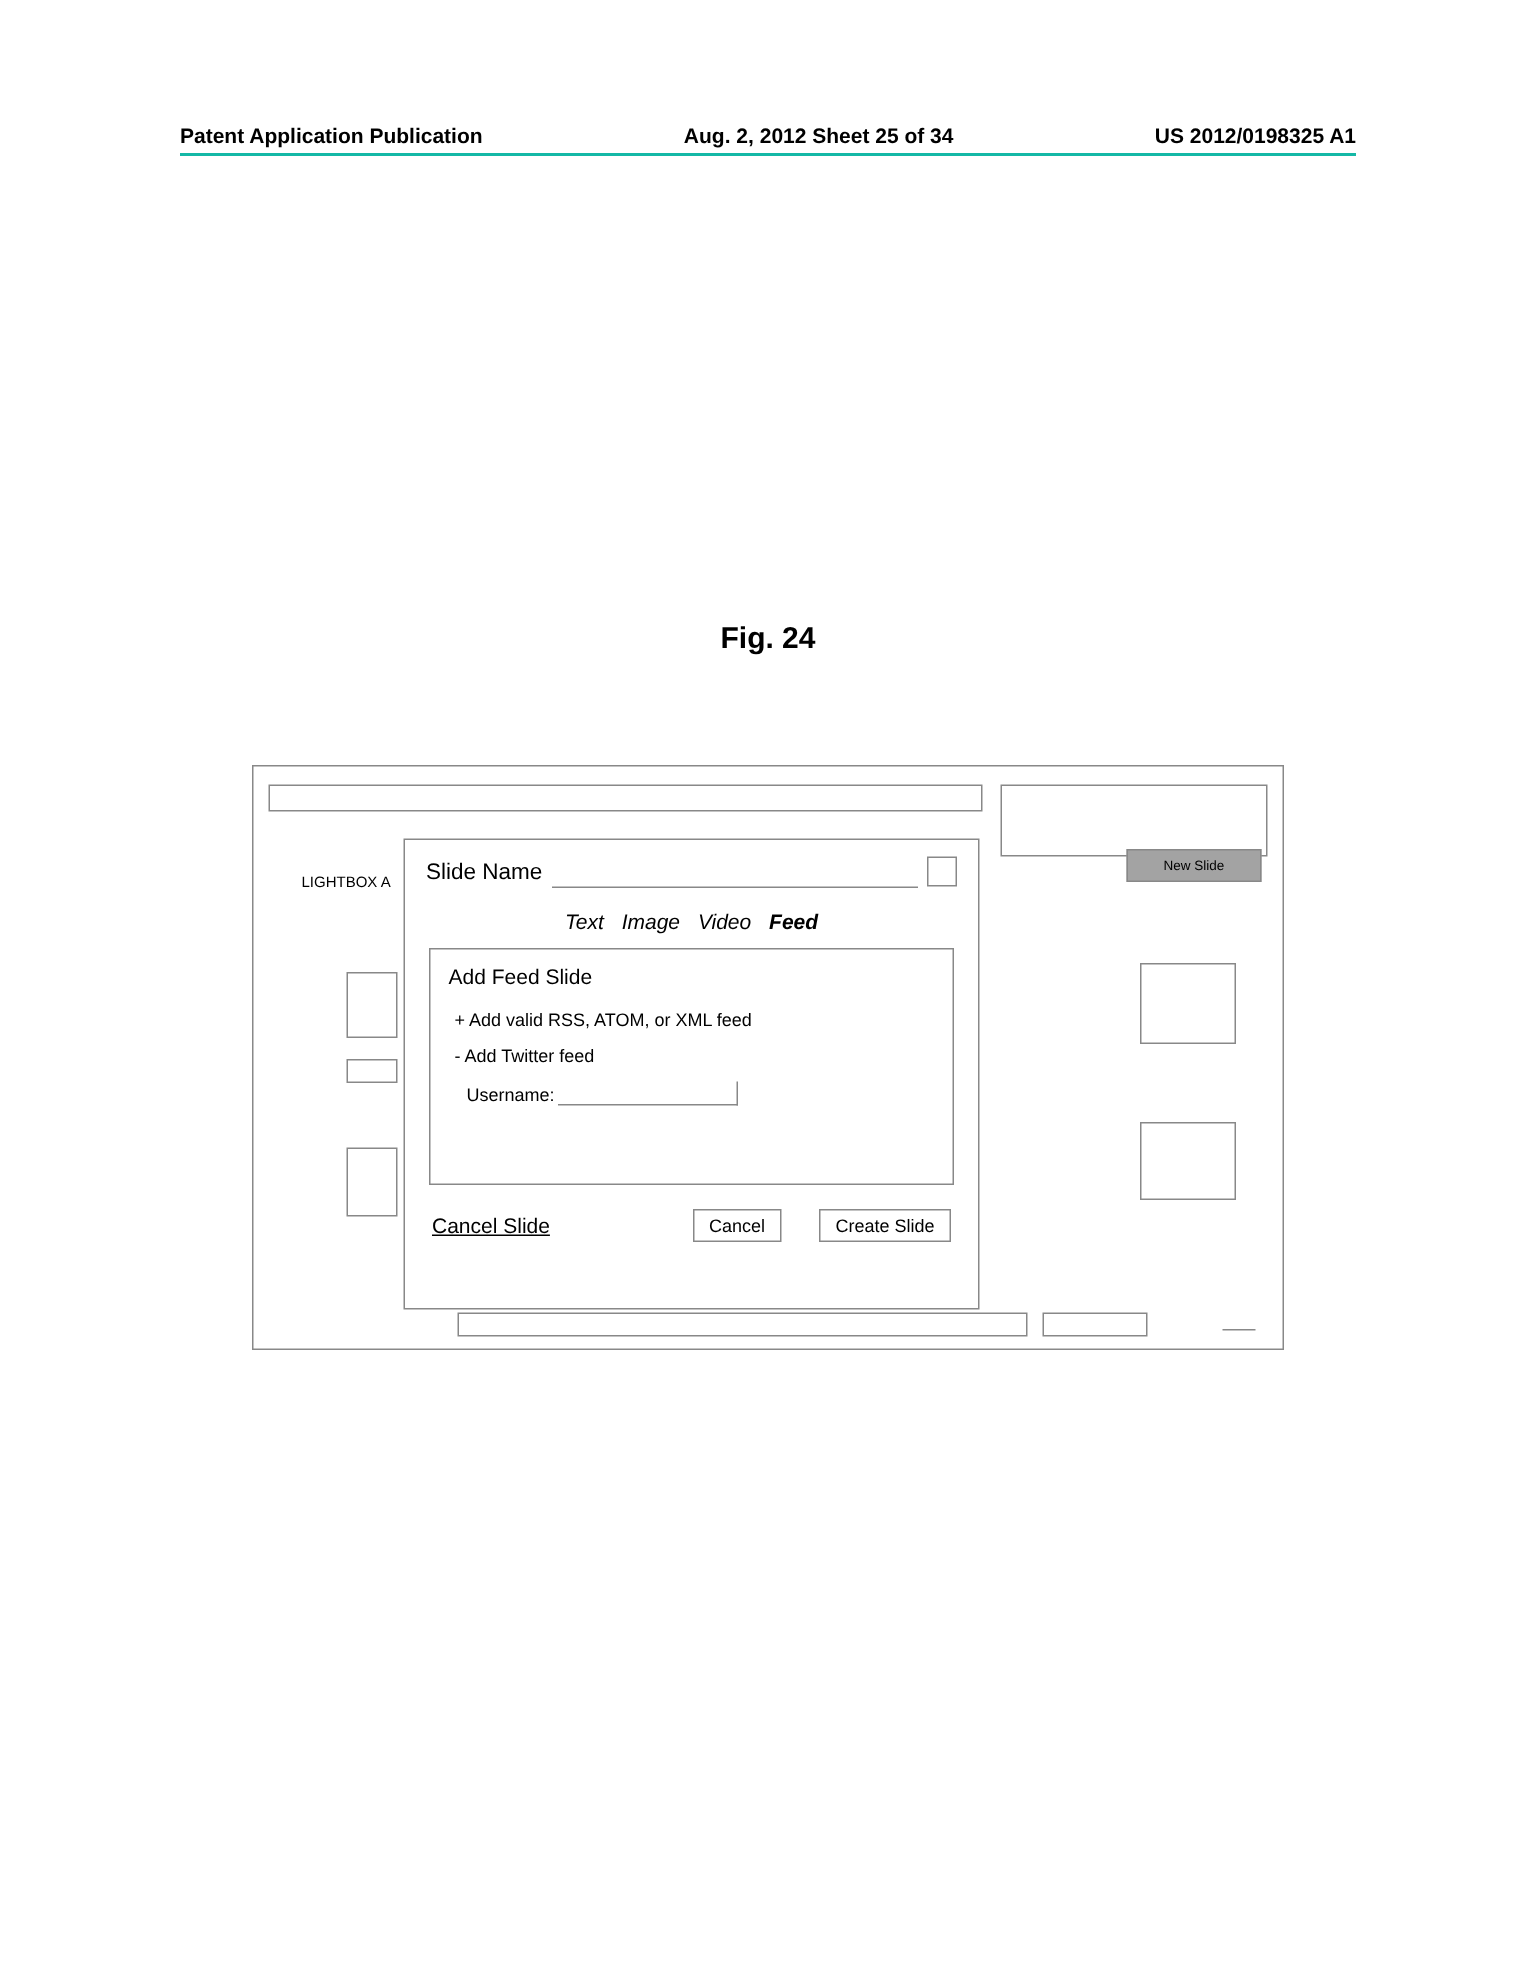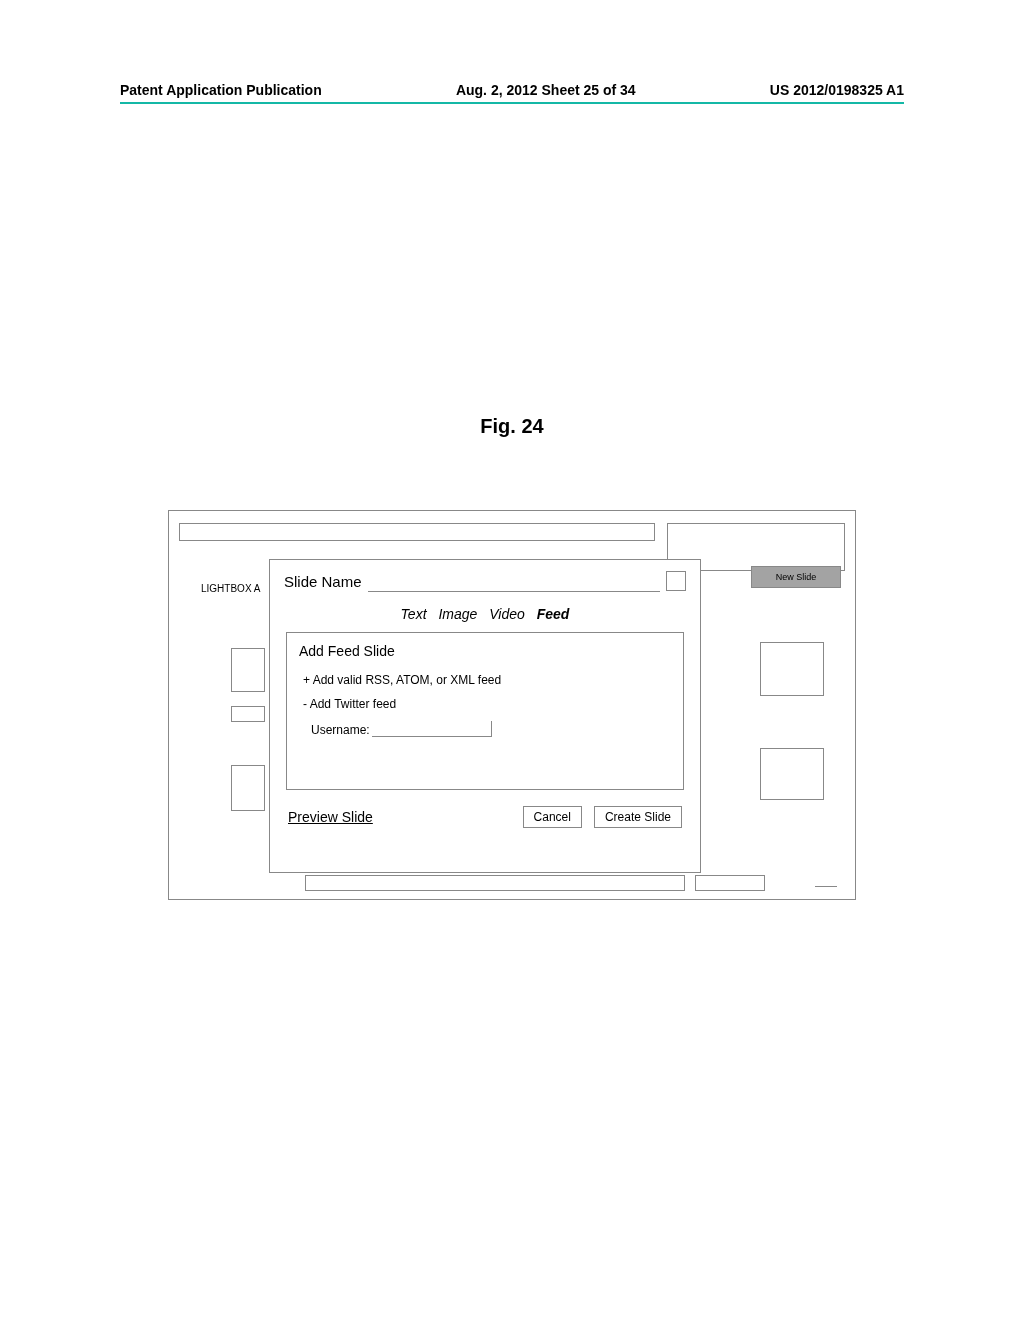--- a/index.html
+++ b/index.html
@@ -121,21 +121,21 @@
       position: absolute;
       bottom: 12px;
       right: 18px;
       width: 22px;
       border-top: 1px solid #888;
     }
     .modal {
       position: absolute;
       top: 48px;
       left: 100px;
-      width: 432px;
+      width: 384px;
       height: 314px;
       border: 1px solid #888;
       background: #fff;
       padding: 10px 14px;
     }
     .slide-name-row {
       display: flex;
       align-items: center;
       gap: 6px;
       margin-bottom: 10px;
@@ -220,21 +220,21 @@
       align-items: center;
       justify-content: space-between;
       margin: 16px 4px 0 4px;
     }
     .preview-link {
       font-size: 14px;
       text-decoration: underline;
     }
     .action-buttons {
       display: flex;
-      gap: 12px;
+      gap: 25px;
     }
     .btn {
       border: 1px solid #888;
       background: #fff;
       font-size: 12px;
       padding: 3px 10px;
     }
   </style>
 </head>
 <body>
@@ -286,20 +286,20 @@
       <div class="feed-line">+   Add valid RSS, ATOM, or XML feed</div>
       <div class="feed-line">-   Add Twitter feed</div>
       <div class="username-row">
         <span>Username:</span>
         <input class="username-input" value="" style="">
       </div>
     </div>
 
 
     <div class="actions-row">
-      <span class="preview-link">Preview Slide</span>
+      <span class="preview-link">Cancel Slide</span>
       <div class="action-buttons">
         <button class="btn">Cancel</button>
         <button class="btn">Create Slide</button>
       </div>
     </div>
   </div>
 </div>
 
 </body></html>

